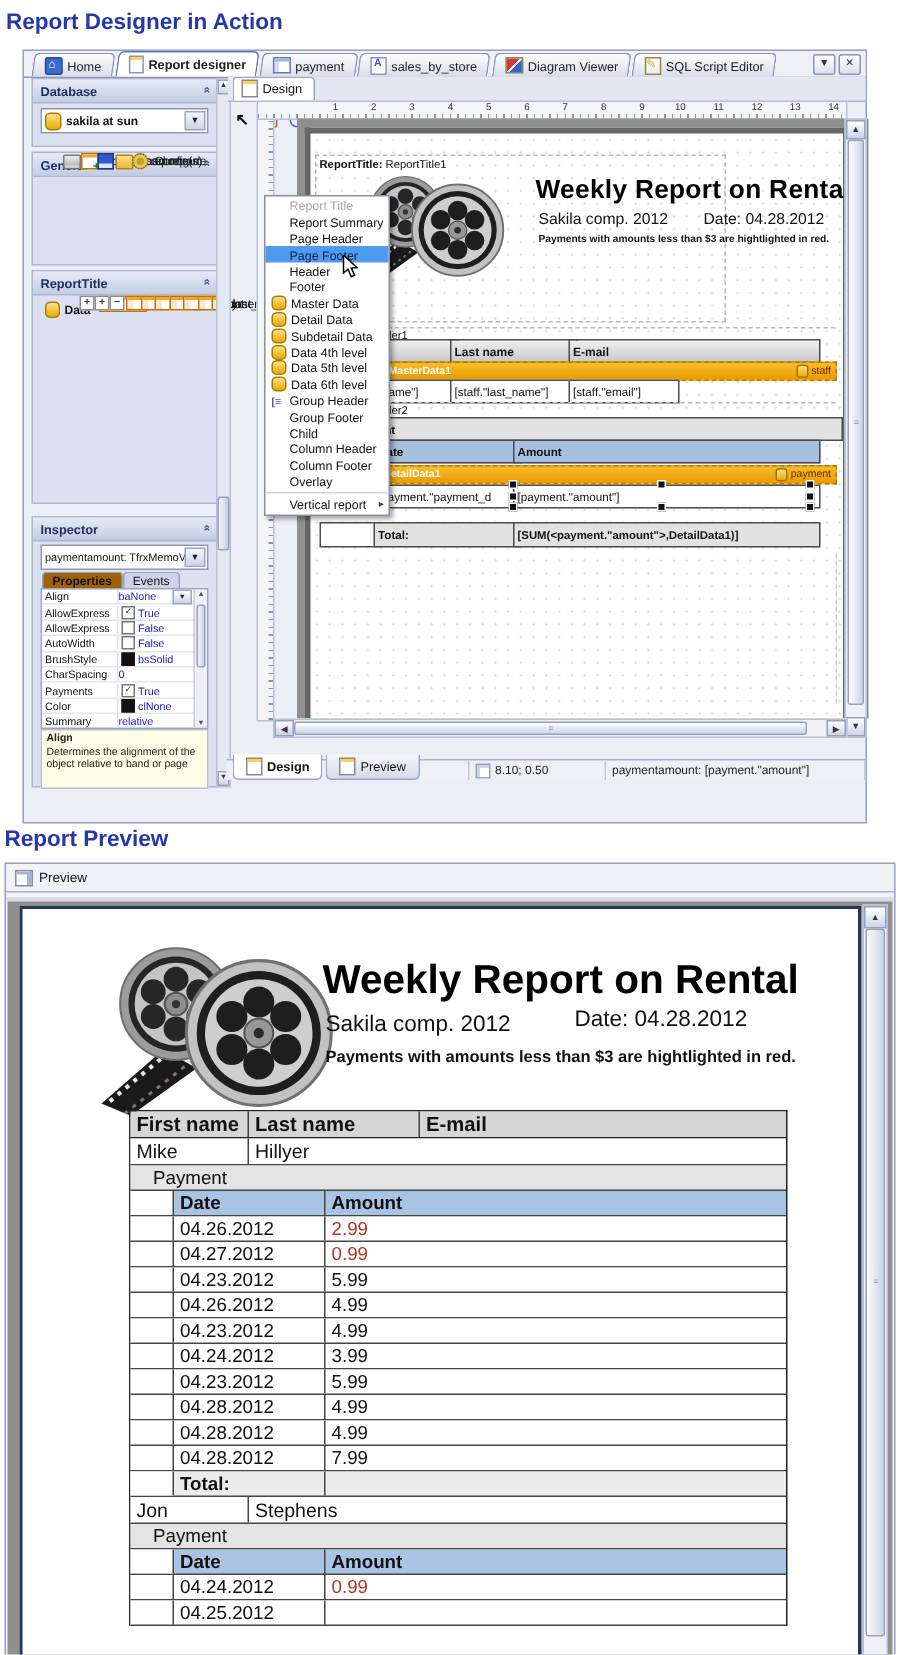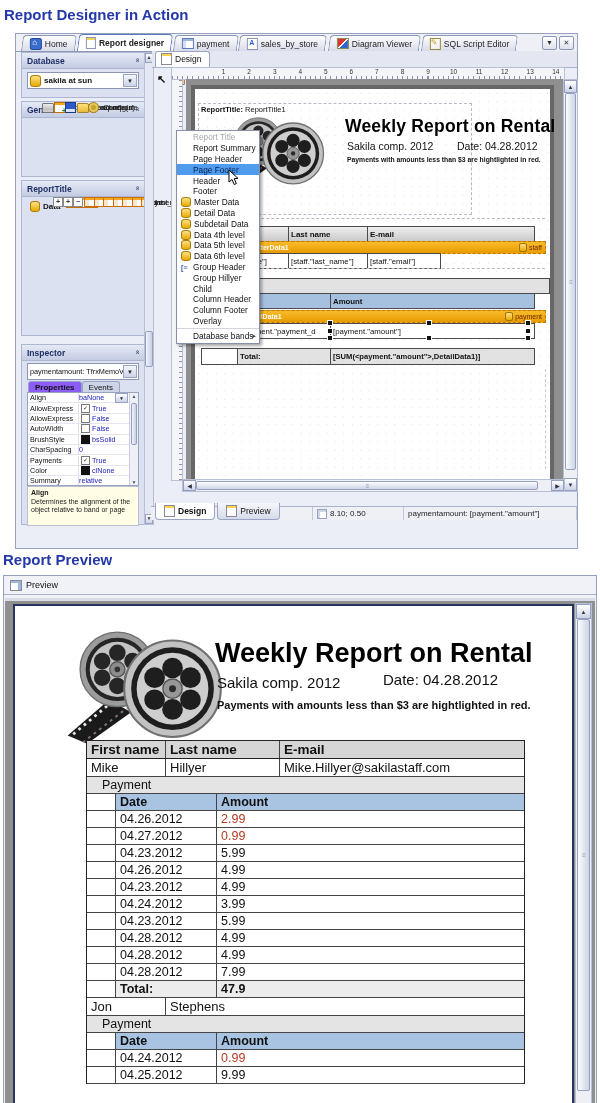--- a/index.html
+++ b/index.html
@@ -34,21 +34,21 @@
   .ic-db{width:9px;height:10px;background:linear-gradient(#ffe08a,#e8ab00);border:1px solid #a97d00;border-radius:4px/3px}
   .ic-table{width:10px;height:9px;background:#fff;border:1px solid #c86f00;box-shadow:inset 0 2px 0 #f5a623,inset 4px 0 0 rgba(200,120,0,.18)}
   
   .trow{position:absolute;left:8px;display:flex;align-items:center;gap:3px;height:10px;font-size:8px}
   .trow.bold{font-weight:bold}
   .texp{width:8px;height:8px;border:1px solid #8a8a8a;background:#fff;font-size:7px;line-height:7px;text-align:center;color:#333;flex:none}
   .kid{left:28px}
   
   .itabs{position:absolute;left:6px;display:flex;font-size:8px}
   .itab{padding:1px 6px;border:1px solid #9aa4c2;border-bottom:none;background:#cdd4e8;border-radius:3px 3px 0 0}
-  .itab.active{background:#8b5cf6;font-weight:bold}
+  .itab.active{background:#a16207;font-weight:bold}
   .pgrid{position:absolute;left:5px;right:5px;background:#fff;border:1px solid #9aa4c2;overflow:hidden}
   .prow{display:flex;align-items:center;height:9.4px;border-bottom:1px solid #e4e6ef;font-size:7.2px;padding-left:2px}
   .pname{width:48px;flex:none;border-right:1px solid #dfe2ec;color:#111;overflow:hidden;white-space:nowrap}
   .pmark{width:7px;height:7px;flex:none;margin:0 2px;display:none;border:1px solid #777;background:#fff;font-size:6px;line-height:6px;text-align:center;color:#222}
   .k-check-true .pmark{display:inline-block}
   .k-check-true .pmark::before{content:"✓"}
   .k-check-false .pmark{display:inline-block}
   .k-swatch .pmark{display:inline-block;background:#111;border-color:#111}
   .pval{color:#2020c0;white-space:nowrap;overflow:hidden}
   .k-dropdown .pdd{display:flex}
@@ -510,21 +510,21 @@
 
       <span class="rnum" data-name="ruler-number" style="left: 327.65px;">12</span>
 
       <span class="rnum" data-name="ruler-number" style="left: 353.2px;">13</span>
 
       <span class="rnum" data-name="ruler-number" style="left: 378.75px;">14</span>
 
   </div>
   <div class="vruler" style="left:155px;top:45px;width:10px;height:400px" data-name="vertical-ruler"></div>
 
-  <div class="viewport" style="left:170px;top:45px;width:381px;height:400px" data-name="design-canvas-viewport">
+  <div class="viewport" style="left:182px;top:45px;width:381px;height:400px" data-name="design-canvas-viewport">
     <div class="dpage" style="left:5px;top:6px;width:355px;height:394px" data-name="design-page">
 
       <div class="dashrect" style="left:3px;top:14px;width:272px;height:110px" data-name="report-title-band-area"></div>
       <div class="bandlbl" style="left:6px;top:16px" data-name="report-title-band-label"><b>ReportTitle:</b> <span>ReportTitle1</span></div>
 
       <svg viewBox="0 0 115 87" style="position:absolute;left:32px;top:26px;width:100px;height:76px" data-name="film-reels-image">
           <use href="#reels"></use>
         </svg>
       <div class="dtitle" style="left:150px;top:27px" data-name="designer-report-title">Weekly Report on Rental</div>
       <div class="dsub" style="left:152px;top:51px" data-name="designer-report-subtitle">Sakila comp. 2012</div>
@@ -642,21 +642,21 @@
         <span>Data 6th level</span>
       </div>
 
       <div class="mitem" data-name="context-menu-item">
         <span class="mi-ic ic-group-header-icon" data-name="group-header-icon"></span>
         <span>Group Header</span>
       </div>
 
       <div class="mitem" data-name="context-menu-item">
         <span class="mi-ic"></span>
-        <span>Group Hillyer</span>
+        <span>Group Footer</span>
       </div>
 
       <div class="mitem" data-name="context-menu-item">
         <span class="mi-ic"></span>
         <span>Child</span>
       </div>
 
       <div class="mitem" data-name="context-menu-item">
         <span class="mi-ic"></span>
         <span>Column Header</span>
@@ -667,21 +667,21 @@
         <span>Column Footer</span>
       </div>
 
       <div class="mitem" data-name="context-menu-item">
         <span class="mi-ic"></span>
         <span>Overlay</span>
       </div>
 
       <div class="mitem submenu sep" data-name="context-menu-item">
         <span class="mi-ic"></span>
-        <span>Database bands</span>
+        <span>Vertical report</span>
       </div>
 
   </div>
   <svg class="cursor-arrow" style="left:212px;top:136px;width:11px;height:16px" viewBox="0 0 11 16" data-name="mouse-cursor-icon">
     <polygon points="1,0 1,12 4,9.5 6.2,14.5 8.4,13.5 6.2,8.7 10,8.4" fill="#fff" stroke="#000" stroke-width="1"></polygon>
   </svg>
 
   <div class="scroll" style="left:547px;top:45px;width:13px;height:411px" data-name="canvas-vertical-scrollbar">
     <div class="arr" style="left:0;right:0;top:0;height:11px" data-name="scroll-up-icon">▲</div>
     <div class="thumb" style="left:1px;right:1px;top:13px;height:375px" data-name="scrollbar-thumb">
@@ -748,21 +748,20 @@
         <div class="prow2 phead" data-name="table-header-row">
           <div class="pc c1" data-name="column-header">First name</div>
           <div class="pc c2" data-name="column-header">Last name</div>
           <div class="pc c3" data-name="column-header">E-mail</div>
         </div>
 
           <div class="pgroup" data-name="staff-group">
             <div class="prow2 person" data-name="staff-row">
               <div class="pc c1">Mike</div>
               <div class="pc c2">Hillyer</div>
-              <div class="pc c3">Mike.Hillyer@sakilastaff.com</div>
             </div>
             <div class="prow2 section" data-name="payment-section-row">
               <div class="seclabel">Payment</div>
             </div>
             <div class="prow2 dethead" data-name="detail-header-row">
               <div class="gut" data-name="gutter-cell"></div>
               <div class="pd" data-name="date-column-header">Date</div>
               <div class="pa" data-name="amount-column-header">Amount</div>
             </div>
 
@@ -822,21 +821,20 @@
 
               <div class="prow2 pay" data-name="payment-row">
                 <div class="gut" data-name="gutter-cell"></div>
                 <div class="pd" data-name="payment-date">04.28.2012</div>
                 <div class="pa" data-name="payment-amount">7.99</div>
               </div>
 
             <div class="prow2 total" data-name="total-row">
               <div class="gut" data-name="gutter-cell"></div>
               <div class="pd" data-name="total-label">Total:</div>
-              <div class="pa" data-name="total-value">47.9</div>
             </div>
           </div>
 
           <div class="pgroup no-total" data-name="staff-group">
             <div class="prow2 person" data-name="staff-row">
               <div class="pc c1">Jon</div>
               <div class="pc c2">Stephens</div>
             </div>
             <div class="prow2 section" data-name="payment-section-row">
               <div class="seclabel">Payment</div>
@@ -849,21 +847,20 @@
 
               <div class="prow2 pay low" data-name="payment-row">
                 <div class="gut" data-name="gutter-cell"></div>
                 <div class="pd" data-name="payment-date">04.24.2012</div>
                 <div class="pa" data-name="payment-amount">0.99</div>
               </div>
 
               <div class="prow2 pay" data-name="payment-row">
                 <div class="gut" data-name="gutter-cell"></div>
                 <div class="pd" data-name="payment-date">04.25.2012</div>
-                <div class="pa" data-name="payment-amount">9.99</div>
               </div>
 
           </div>
 
       </div>
     </div>
 
     <div class="scroll" style="right:3px;top:2px;width:15px;height:499px" data-name="preview-vertical-scrollbar">
       <div class="arr" style="left:0;right:0;top:0;height:13px" data-name="scroll-up-icon">▲</div>
       <div class="thumb" style="left:1px;right:1px;top:15px;height:470px" data-name="scrollbar-thumb">

